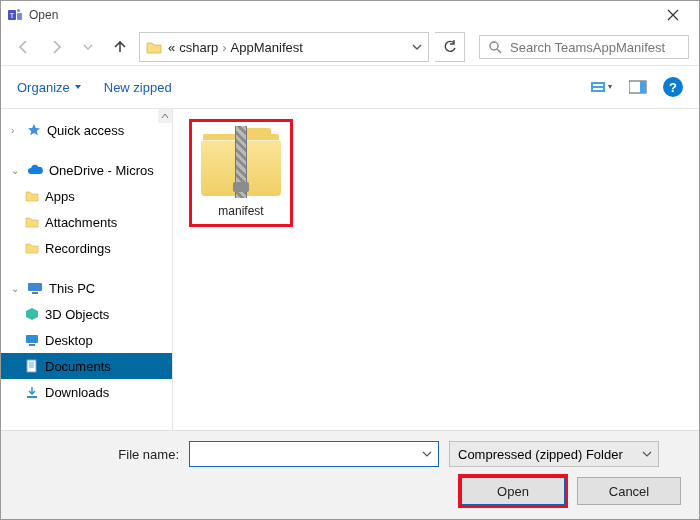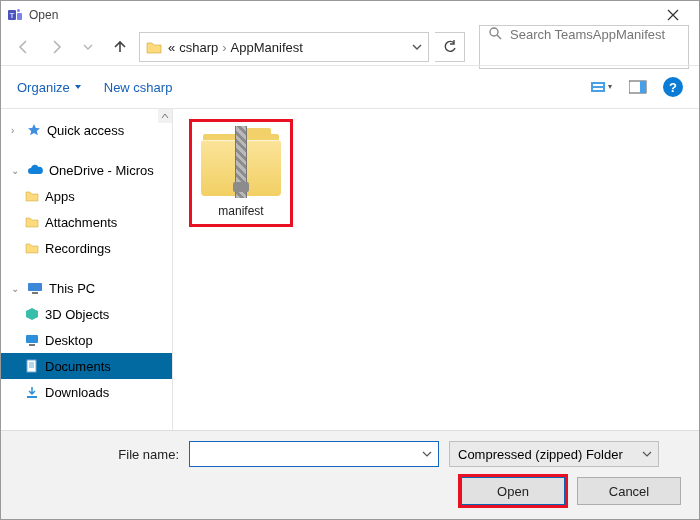--- a/index.html
+++ b/index.html
@@ -14,21 +14,21 @@
 
   
   .navrow { height: 36px; display: flex; align-items: center; gap: 6px; padding: 0 10px; }
   .navbtn { width: 26px; height: 26px; display: flex; align-items: center; justify-content: center; color: #888; }
   .navbtn.enabled { color: #333; }
   .addrbox { flex: 1; height: 30px; border: 1px solid #ccc; display: flex; align-items: center; padding: 0 6px; font-size: 13px; gap: 6px; }
   .refreshbox { width: 30px; height: 30px; border: 1px solid #ccc; border-left: none; display: flex; align-items: center; justify-content: center; }
   .crumbs { flex: 1; display: flex; align-items: center; gap: 4px; color: #222; }
   .crumb-sep { color: #888; }
   .addr-drop { color: #555; }
-  .searchbox { width: 210px; height: 44px; border: 1px solid #ccc; display: flex; align-items: flex-start; padding: 0 8px; font-size: 13px; color: #888; gap: 6px; margin-left: 8px; }
+  .searchbox { width: 210px; height: 24px; border: 1px solid #ccc; display: flex; align-items: center; padding: 0 8px; font-size: 13px; color: #888; gap: 6px; margin-left: 8px; }
   .searchbox input { border: none; outline: none; flex: 1; font-size: 13px; color: #333; background: transparent; }
 
   
   .toolbar { height: 44px; border-top: 1px solid #e5e5e5; border-bottom: 1px solid #e5e5e5; display: flex; align-items: center; padding: 0 16px; font-size: 13px; }
   .toolbtn { color: #1560b8; display: flex; align-items: center; gap: 4px; margin-right: 22px; }
   .toolbar .right { margin-left: auto; display: flex; align-items: center; gap: 16px; }
   .viewbtn { display: flex; align-items: center; gap: 4px; }
   .helpbtn { width: 20px; height: 20px; border-radius: 50%; background: #0a7cd5; color: #fff; display: flex; align-items: center; justify-content: center; font-size: 13px; font-weight: bold; }
 
   
@@ -150,21 +150,21 @@
   </div>
 
   <div class="toolbar">
     <span class="toolbtn">
       <span>Organize</span>
       <svg width="8" height="8" viewBox="0 0 8 8">
           <path d="M1 2 L4 6 L7 2" fill="#1560b8"></path>
         </svg>
     </span>
     <span class="toolbtn">
-      <span>New csharp</span>
+      <span>New zipped</span>
     </span>
     <div class="right">
       <span class="viewbtn">
         <svg width="22" height="14" viewBox="0 0 22 14">
             <rect x="0" y="2" width="14" height="10" fill="#4aa0e6"></rect>
             <rect x="2" y="4" width="10" height="2" fill="#fff"></rect>
             <rect x="2" y="8" width="10" height="2" fill="#fff"></rect>
             <path d="M17 5 L19 9 L21 5" fill="#555"></path>
           </svg>
       </span>

